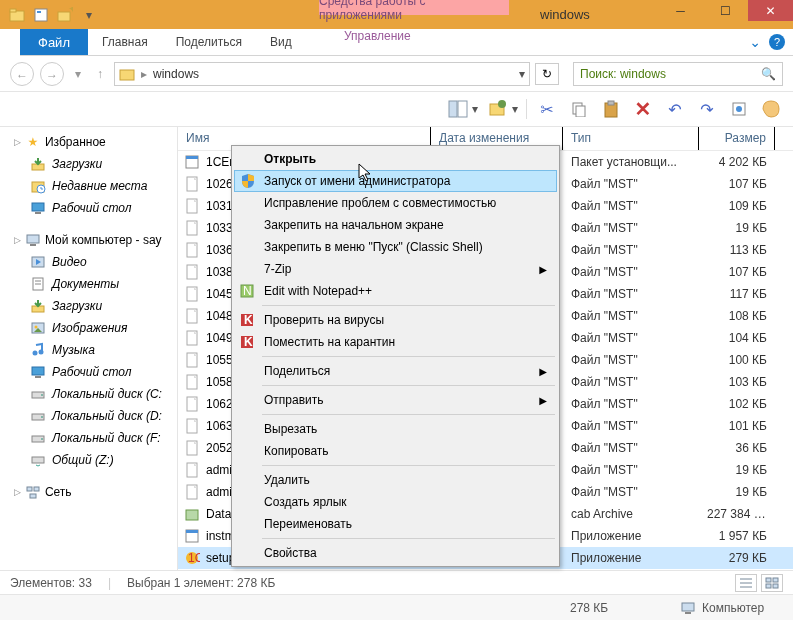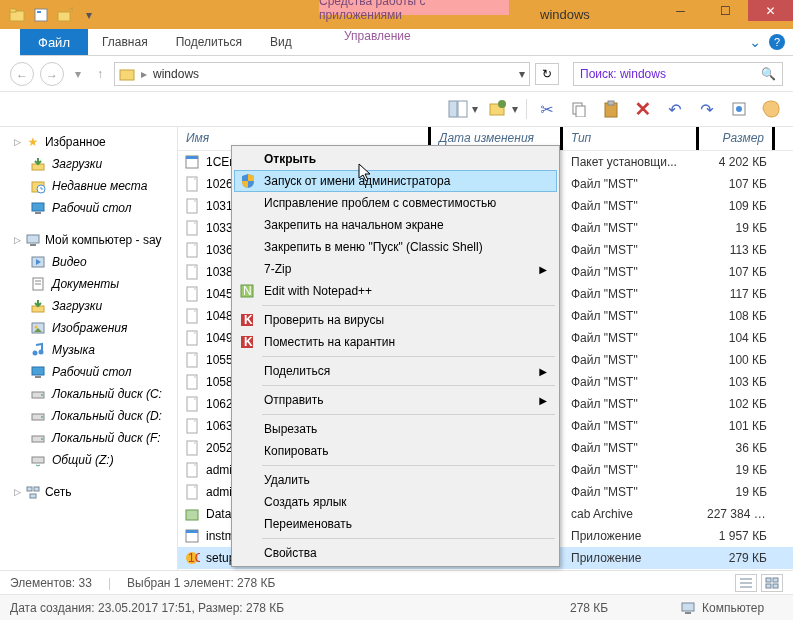--- a/index.html
+++ b/index.html
@@ -22,35 +22,35 @@
 .ribbon-tabs .tab.context { position: absolute; left: 310px; color: #9a5a9a; }
 .ribbon-tabs .expand { position: absolute; right: 8px; top: 5px; display: flex; gap: 8px; }
 .ribbon-tabs .expand span { color: #1979ca; font-size: 14px; }
 
 .navbar { height: 36px; border-bottom: 1px solid #e5e5e5; display: flex; align-items: center; padding: 0 10px; gap: 6px; }
 .navbar .navbtn { width: 24px; height: 24px; border: 1px solid #ccc; border-radius: 14px; display: flex; align-items: center; justify-content: center; color: #999; }
 .navbar .navbtn.small { width: 16px; height: 16px; border: none; }
 .navbar .addr { flex: 1; height: 24px; border: 1px solid #ccc; display: flex; align-items: center; padding: 0 4px; gap: 6px; }
 .navbar .addr .crumb { color: #333; }
 .navbar .refresh { width: 24px; height: 22px; border: 1px solid #ccc; display: flex; align-items: center; justify-content: center; margin-left: -1px; }
-.navbar .search { width: 210px; height: 24px; border: 1px solid #ccc; display: flex; align-items: center; padding: 0 6px; color: #6d28d9; margin-left: 8px; }
+.navbar .search { width: 210px; height: 24px; border: 1px solid #ccc; display: flex; align-items: center; padding: 0 6px; color: #4d7c0f; margin-left: 8px; }
 
 .toolbar { height: 35px; display: flex; align-items: center; justify-content: flex-end; gap: 8px; padding: 0 10px; border-bottom: 1px solid #e5e5e5; }
 .toolbar .tbtn { width: 24px; height: 24px; display: flex; align-items: center; justify-content: center; font-size: 16px; }
 
 .body { display: flex; height: 443px; }
 .sidebar { width: 178px; border-right: 1px solid #e5e5e5; overflow: hidden; padding-top: 4px; }
 .sidebar .group-head { display: flex; align-items: center; gap: 4px; padding: 3px 4px 3px 14px; }
 .sidebar .item { display: flex; align-items: center; gap: 6px; padding: 3px 4px 3px 30px; white-space: nowrap; overflow: hidden; font-style: italic; }
 .sidebar .ico { width: 16px; height: 16px; display: inline-flex; align-items: center; justify-content: center; }
 .sidebar .sep { height: 10px; }
 
 .filepane { flex: 1; position: relative; overflow: hidden; }
 .columns { display: flex; height: 24px; border-bottom: 1px solid #eaeaea; color: #4a6a8a; }
-.columns .col { padding: 4px 8px; border-right: 3px solid #000000; font-style: italic; }
+.columns .col { padding: 4px 8px; border-right: 1px solid #000000; }
 .col-name { width: 253px; flex-shrink: 0; }
 .col-date { width: 132px; flex-shrink: 0; }
 .col-type { width: 136px; flex-shrink: 0; }
 .col-size { width: 76px; text-align: right; flex-shrink: 0; }
 
 .rows { }
 .row { display: flex; height: 22px; align-items: center; }
 .row.selected { background: #cde8ff; }
 .row .cell { padding: 0 8px; white-space: nowrap; overflow: hidden; text-overflow: ellipsis; }
 .row .cell.col-name { display: flex; align-items: center; gap: 6px; padding-left: 6px; }
@@ -645,21 +645,20 @@
           <rect x="1" y="1" width="5" height="4" fill="#cde" stroke="#789"></rect>
           <rect x="8" y="1" width="5" height="4" fill="#cde" stroke="#789"></rect>
           <rect x="1" y="7" width="5" height="4" fill="#cde" stroke="#789"></rect>
           <rect x="8" y="7" width="5" height="4" fill="#cde" stroke="#789"></rect>
         </svg>
       </div>
   </div>
 </div>
 
 <div class="infobar">
-  <span>Дата создания: 23.05.2017 17:51, Размер: 278 КБ</span>
   <span class="right1">278 КБ</span>
   <span class="right2">
     <span class="ico">
         <svg width="16" height="16">
           <rect x="2" y="3" width="12" height="8" fill="#cde" stroke="#789"></rect>
           <rect x="5" y="12" width="6" height="2" fill="#888"></rect>
         </svg>
       </span>
     <span>Компьютер</span>
   </span>

